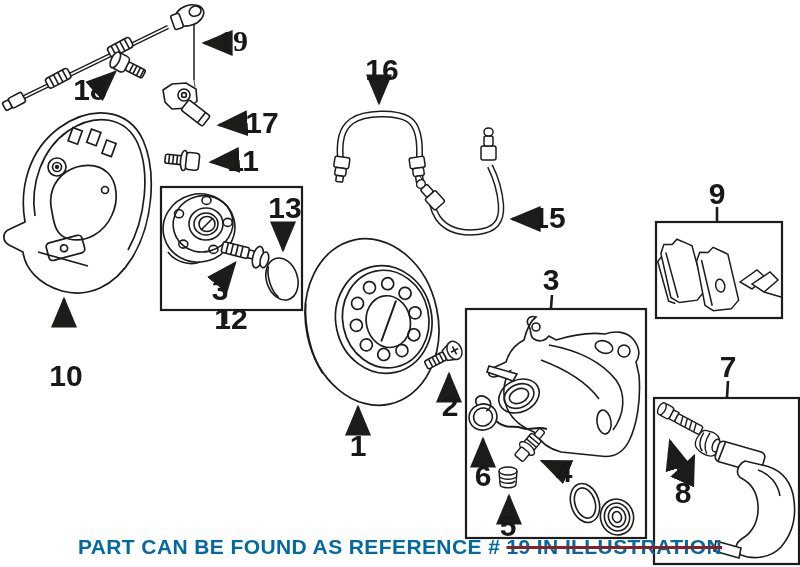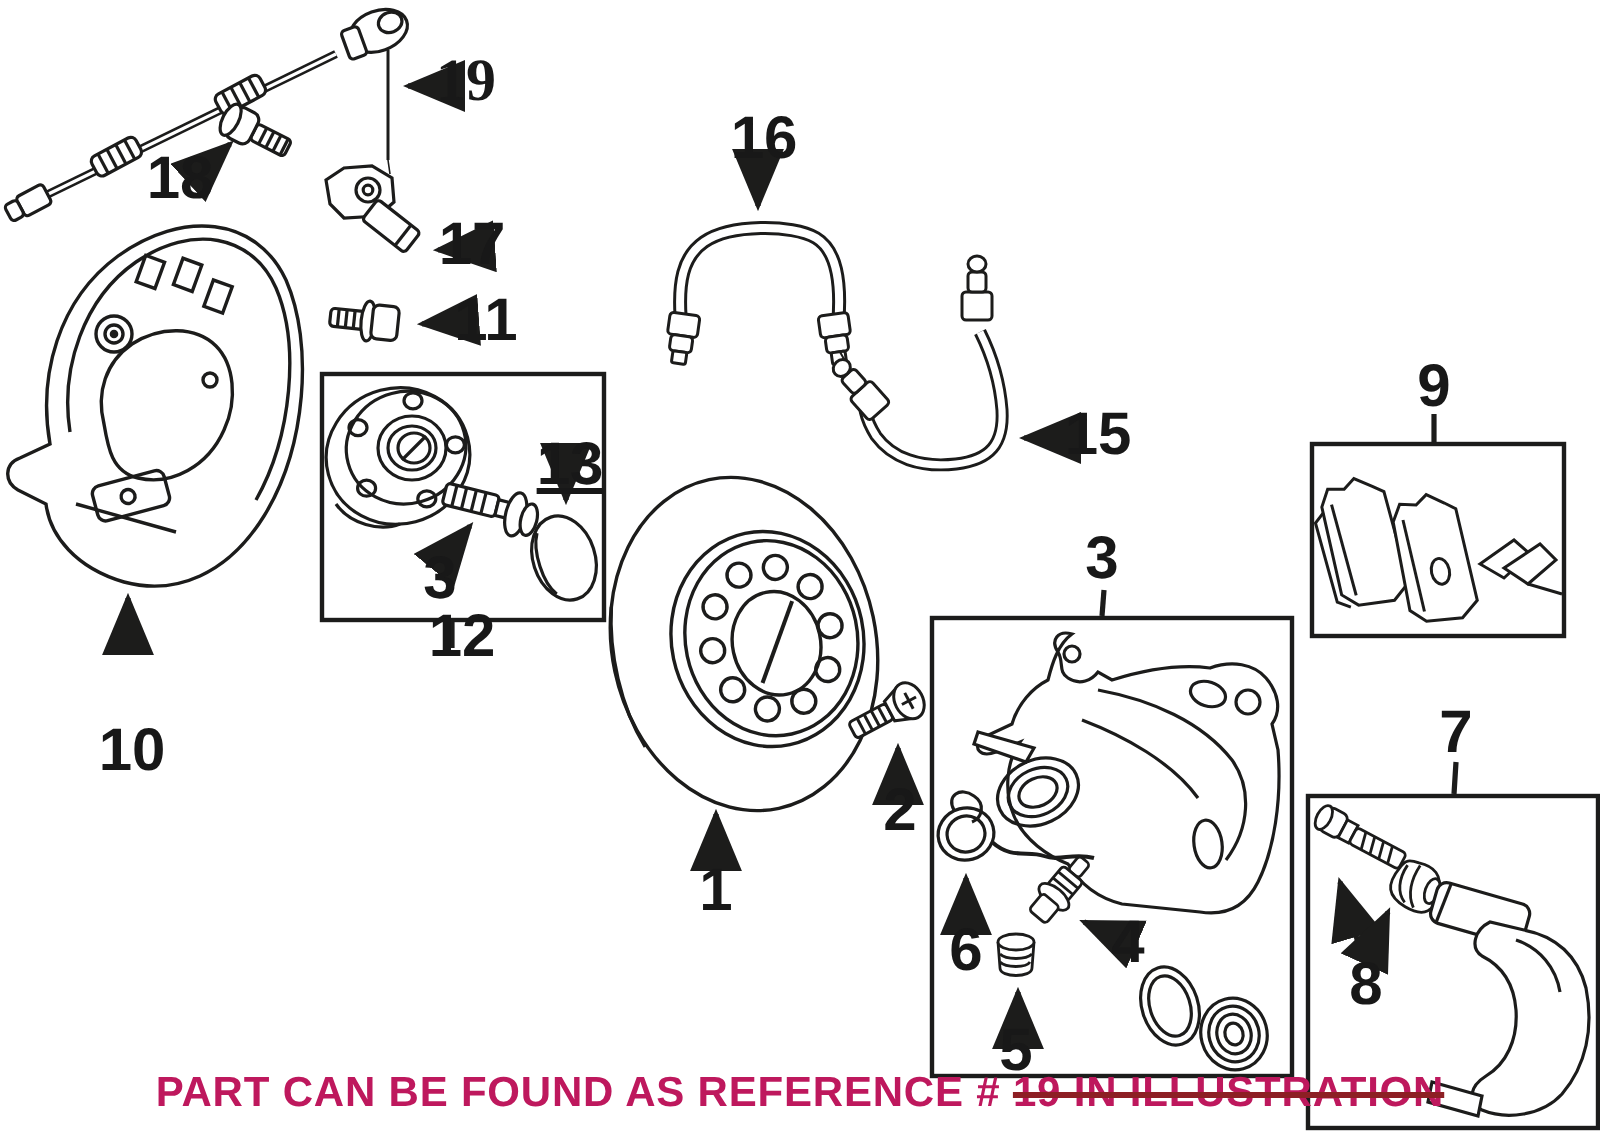--- a/index.html
+++ b/index.html
@@ -352,24 +352,24 @@
       <div class="callout" style="left: 551px; top: 280px;">3</div>
       <div class="callout" style="left: 564px; top: 472px;">4</div>
       <div class="callout" style="left: 508px; top: 526px;">5</div>
       <div class="callout" style="left: 483px; top: 476px;">6</div>
       <div class="callout" style="left: 728px; top: 367px;">7</div>
       <div class="callout" style="left: 683px; top: 493px;">8</div>
       <div class="callout" style="left: 717px; top: 194px;">9</div>
       <div class="callout" style="left: 66px; top: 331px; margin-top: 45px;">10</div>
       <div class="callout" style="left: 243px; top: 161px;">11</div>
       <div class="callout" style="left: 231px; top: 319px;">12</div>
-      <div class="callout" style="left: 285px; top: 233px; text-decoration: underline;">13</div>
+      <div class="callout" style="left: 285px; top: 208px;">13</div>
       <div class="callout" style="left: 220px; top: 290px;">3</div>
       <div class="callout" style="left: 549px; top: 218px; text-align: center;">15</div>
       <div class="callout" style="left: 382px; top: 70px;">16</div>
-      <div class="callout" style="left: 236px; top: 123px;">17</div>
+      <div class="callout" style="left: 262px; top: 123px;">17</div>
       <div class="callout" style="left: 90px; top: 90px;">18</div>
       <div class="callout" style="left: 233px; top: 41px; font-family: Liberation Serif, serif;">19</div>
     </div>
 
-<div class="note" style="color: #be185d;"><span>PART CAN BE FOUND AS REFERENCE # </span><span class="struck" style="text-decoration-color: rgb(141, 31, 36);">19 IN ILLUSTRATION</span></div>
+<div class="note" style="color: #0369a1;"><span>PART CAN BE FOUND AS REFERENCE # </span><span class="struck" style="text-decoration-color: rgb(141, 31, 36);">19 IN ILLUSTRATION</span></div>
 
 </div>
 
 </body></html>

